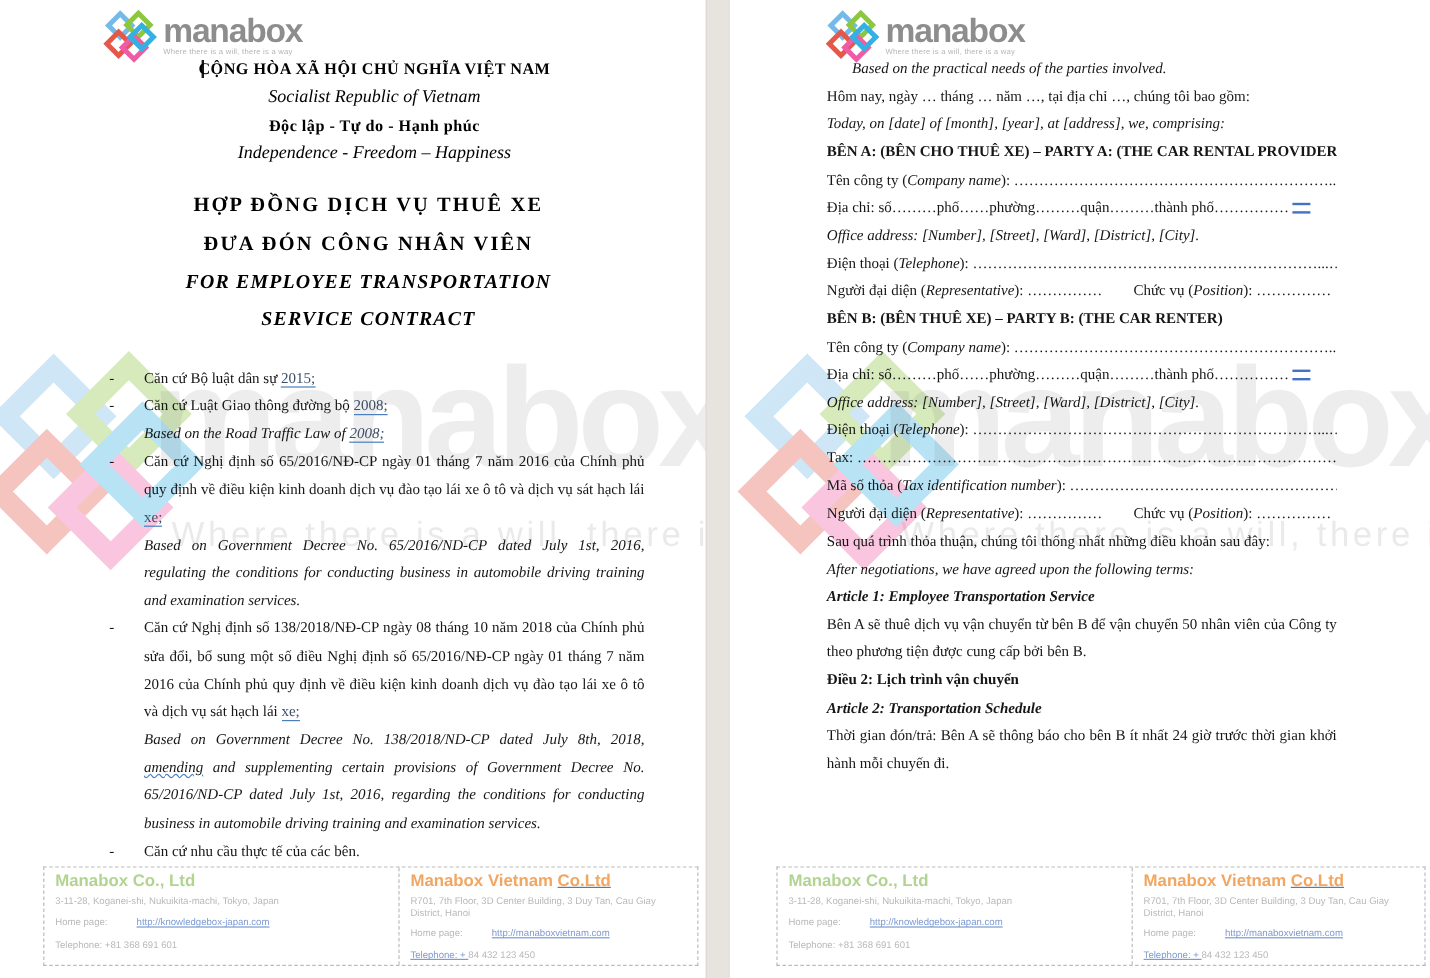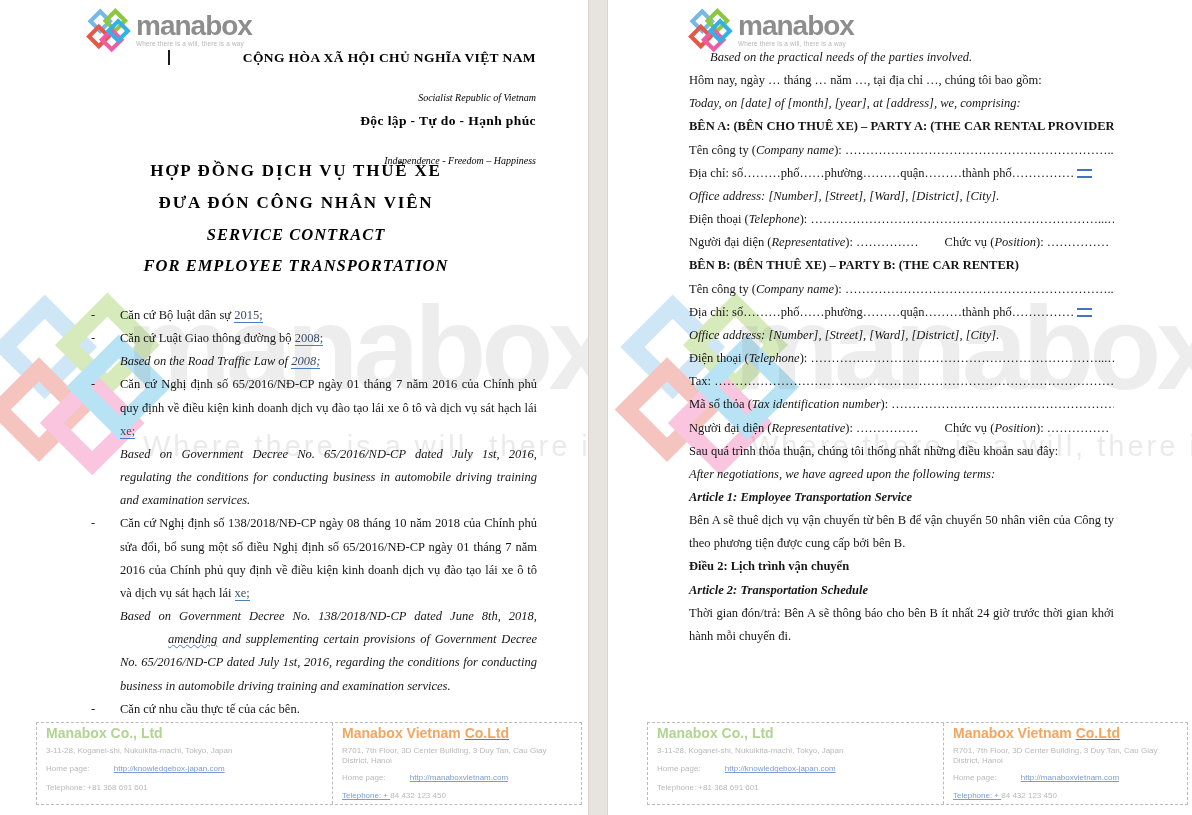--- a/index.html
+++ b/index.html
@@ -37,32 +37,32 @@
                line-height:24px; color:#8d8d8d; letter-spacing:-1px; }
   .logo-tag  { font-family:"Liberation Sans",sans-serif; font-size:6.4px; color:#b5b5b5; margin-top:2px; letter-spacing:.2px; }
 
   
   .p  { margin:0; font-size:12.5px; line-height:23.15px; color:#161616; }
   .it { font-style:italic; }
   .b  { font-weight:bold; }
   .just { text-align:justify; }
   .nowrap { white-space:nowrap; overflow:hidden; }
   .ins { color:#3d4d68; border-bottom:1.5px solid #4a7ebf; }
-  .squig { text-decoration:underline; text-decoration-style:wavy; text-decoration-color:#4a7ebf; text-decoration-thickness:1px;margin-left:48px; }
+  .squig { text-decoration:underline; text-decoration-style:wavy; text-decoration-color:#4a7ebf; text-decoration-thickness:1px; }
   .dmark { display:inline-block; width:15px; height:9px; border-top:2px solid #4472c4;
            border-bottom:2px solid #4472c4; vertical-align:-1px; margin-left:3px; }
 
   
   .hdr { position:absolute; top:46px; left:88px; width:448px; text-align:center; }
-  .hdr div { line-height:23.6px;text-align:right; }
+  .hdr div { line-height:23.6px; }
   .hdr .l1, .hdr .l3 { font-weight:bold; font-size:13.5px; letter-spacing:.4px; }
-  .hdr .l2, .hdr .l4 { font-style:italic; font-size:10px;margin-top:16px; }
+  .hdr .l2, .hdr .l4 { font-style:italic; font-size:15px; }
   .cursor { position:absolute; left:168px; top:50px; width:1.5px; height:15px; background:#1a1a1a; }
 
-  .title { position:absolute; top:155px; left:72px; width:448px; text-align:center; }
+  .title { position:absolute; top:155px; left:83px; width:448px; text-align:center; }
   .title div { line-height:31.8px; }
   .title .tvn { font-weight:bold; font-size:17px; letter-spacing:1.8px; }
   .title .ten { font-weight:bold; font-style:italic; font-size:16.5px; letter-spacing:1px; }
   .title .tno { font-weight:bold; font-size:13px; letter-spacing:.3px; line-height:28px; }
 
   .whereas { position:absolute; top:304px; left:88px; width:449px; }
   .wi { position:relative; padding-left:32px; }
   .wi .bullet { position:absolute; left:3px; top:0; }
 
   
@@ -124,43 +124,43 @@
   <div class="hdr">
     <div class="l1">CỘNG HÒA XÃ HỘI CHỦ NGHĨA VIỆT NAM</div>
     <div class="l2">Socialist Republic of Vietnam</div>
     <div class="l3">Độc lập - Tự do - Hạnh phúc</div>
     <div class="l4">Independence - Freedom – Happiness</div>
   </div>
 
   <div class="title">
     <div class="tvn">HỢP ĐỒNG DỊCH VỤ THUÊ XE</div>
     <div class="tvn">ĐƯA ĐÓN CÔNG NHÂN VIÊN</div>
+    <div class="ten">FOR EMPLOYEE TRANSPORTATION</div>
     <div class="ten">SERVICE CONTRACT</div>
-    <div class="ten">FOR EMPLOYEE TRANSPORTATION</div>
   </div>
 
   <div class="whereas">
     <p class="p wi">
       <span class="bullet">-</span><span>Căn cứ Bộ luật dân sự </span><span class="ins">2015;</span>
     </p>
     <p class="p wi">
       <span class="bullet">-</span><span>Căn cứ Luật Giao thông đường bộ </span><span class="ins">2008;</span>
     </p>
     <p class="p wi it">
       <span>Based on the Road Traffic Law of </span><span class="ins">2008;</span>
     </p>
     <p class="p wi just">
       <span class="bullet">-</span><span>Căn cứ Nghị định số 65/2016/NĐ-CP ngày 01 tháng 7 năm 2016 của Chính phủ quy định về điều kiện kinh doanh dịch vụ đào tạo lái xe ô tô và dịch vụ sát hạch lái </span><span class="ins">xe;</span>
     </p>
     <p class="p wi it just">Based on Government Decree No. 65/2016/ND-CP dated July 1st, 2016, regulating the conditions for conducting business in automobile driving training and examination services.</p>
     <p class="p wi just">
       <span class="bullet">-</span><span>Căn cứ Nghị định số 138/2018/NĐ-CP ngày 08 tháng 10 năm 2018 của Chính phủ sửa đổi, bổ sung một số điều Nghị định số 65/2016/NĐ-CP ngày 01 tháng 7 năm 2016 của Chính phủ quy định về điều kiện kinh doanh dịch vụ đào tạo lái xe ô tô và dịch vụ sát hạch lái </span><span class="ins">xe;</span>
     </p>
     <p class="p wi it just">
-      <span>Based on Government Decree No. 138/2018/ND-CP dated June 8th, 2018, </span><span class="squig">amending</span><span> and supplementing certain provisions of Government Decree No. 65/2016/ND-CP dated July 1st, 2016, regarding the conditions for conducting business in automobile driving training and examination services.</span>
+      <span>Based on Government Decree No. 138/2018/ND-CP dated July 8th, 2018, </span><span class="squig">amending</span><span> and supplementing certain provisions of Government Decree No. 65/2016/ND-CP dated July 1st, 2016, regarding the conditions for conducting business in automobile driving training and examination services.</span>
     </p>
     <p class="p wi">
       <span class="bullet">-</span><span>Căn cứ nhu cầu thực tế của các bên.</span>
     </p>
   </div>
 
   <div class="footer">
     <div class="fcell first">
       <p class="fline fco jp-co">Manabox Co., Ltd</p>
       <p class="fline">3-11-28, Koganei-shi, Nukuikita-machi, Tokyo, Japan</p>

